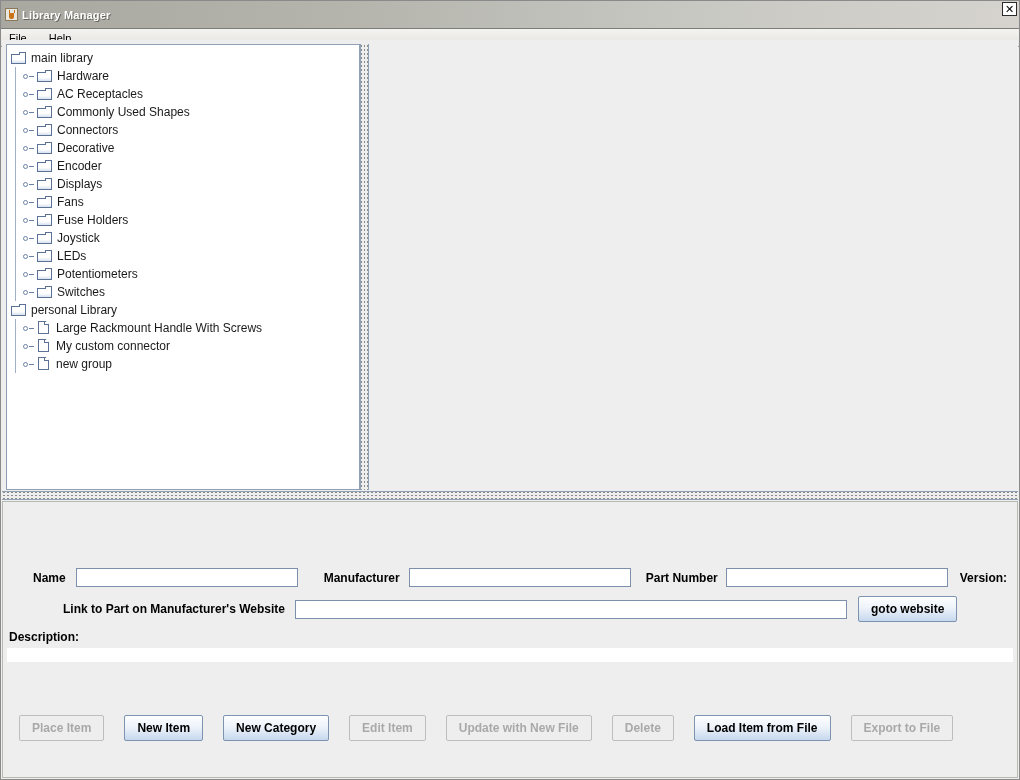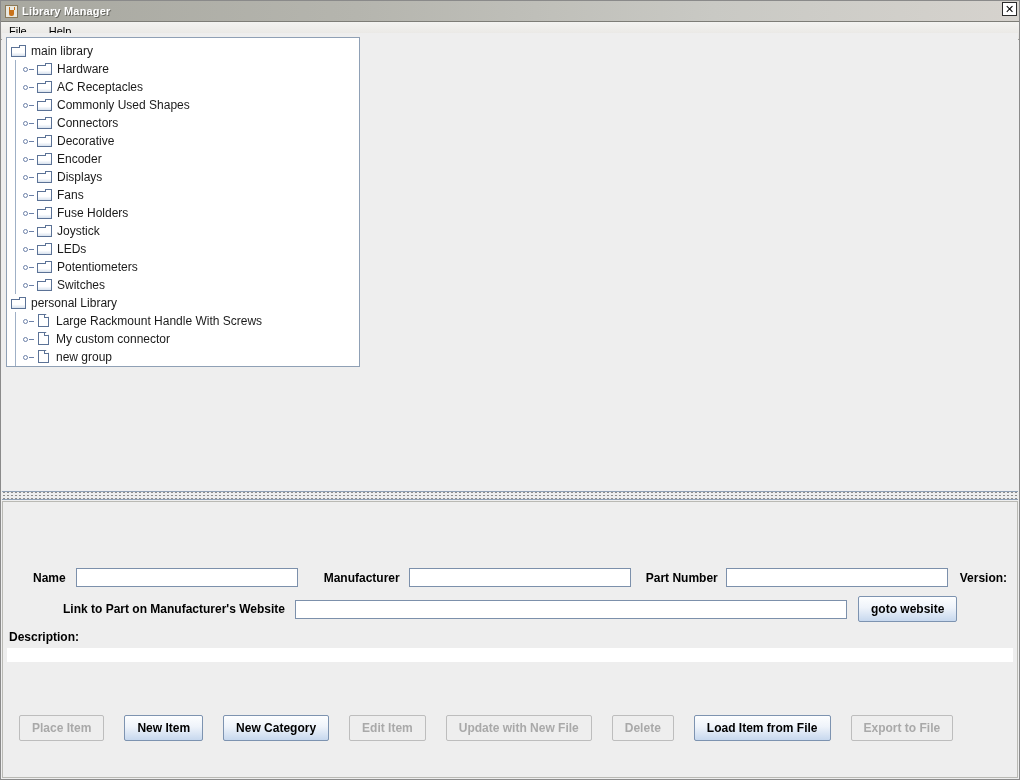--- a/index.html
+++ b/index.html
@@ -6,21 +6,21 @@
   body{
     width:1020px;height:780px;overflow:hidden;
     font-family:"Liberation Sans","DejaVu Sans",sans-serif;
     font-size:12px;color:#000;background:#d6d3ce;
   }
   #app{width:1020px;height:780px;position:relative;background:#eeeeee;
        border:1px solid #8a8a8a;box-sizing:border-box;}
 
   
   .titlebar{
-    height:21px;display:flex;align-items:center;
+    height:28px;display:flex;align-items:center;
     background:linear-gradient(to right,#a8a8a0 0%,#b5b5ae 35%,#c9c9c4 70%,#d6d3ce 100%);
     border-bottom:1px solid #7d7d77;padding:0 2px;box-sizing:border-box;position:relative;
   }
   .java-icon{width:13px;height:13px;margin:0 4px 0 2px;position:relative;flex:none;
              background:#e8e8e0;border:1px solid #8a7a5a;box-sizing:border-box;}
   .java-icon::before{content:"";position:absolute;left:3px;top:4px;width:5px;height:6px;
       background:#c8721a;border-radius:0 0 2px 2px;}
   .java-icon::after{content:"";position:absolute;left:3px;top:1px;width:4px;height:3px;
       border-left:1px solid #c8721a;border-right:1px solid #c8721a;}
   .title-text{font-size:11px;font-weight:bold;color:#ffffff;
@@ -31,22 +31,22 @@
       font-size:11px;font-weight:bold;line-height:1;color:#000;cursor:pointer;}
 
   
   .menubar{height:18px;display:flex;align-items:center;padding-left:8px;
       background:linear-gradient(to bottom,#f3f3f1 0%,#e6e4e0 100%);
       border-bottom:1px solid #9d9d98;box-sizing:border-box;}
   .menu-item{padding:0 10px 0 0;margin-right:12px;font-size:11px;color:#000;cursor:pointer;}
   .menu-item u{text-decoration:underline;}
 
   
-  .upper{position:absolute;left:1px;top:32px;right:1px;height:454px;
-      background:#eeeeee;display:flex;flex-direction:column;}
+  .upper{position:absolute;left:1px;top:39px;right:1px;height:454px;
+      background:#eeeeee;display:flex;}
   .tree-wrap{width:354px;margin:4px 0 4px 4px;position:relative;
       background:#ffffff;border:1px solid #8fa0b5;box-sizing:border-box;overflow:hidden;}
   .tree{padding:4px 0 0 4px;}
   .node{height:18px;display:flex;align-items:center;position:relative;cursor:pointer;}
   .node.child{padding-left:10px;}
   .handle{width:16px;height:18px;position:relative;flex:none;}
   .handle::before{content:"";position:absolute;left:2px;top:7px;width:5px;height:5px;
       border-radius:50%;border:1.5px solid #6b80a8;background:#ffffff;box-sizing:border-box;}
   .handle::after{content:"";position:absolute;left:8px;top:9px;width:5px;height:1px;background:#6b80a8;}
   .vline{position:absolute;left:4px;top:0;bottom:0;width:1px;background:#9fb0c6;}

